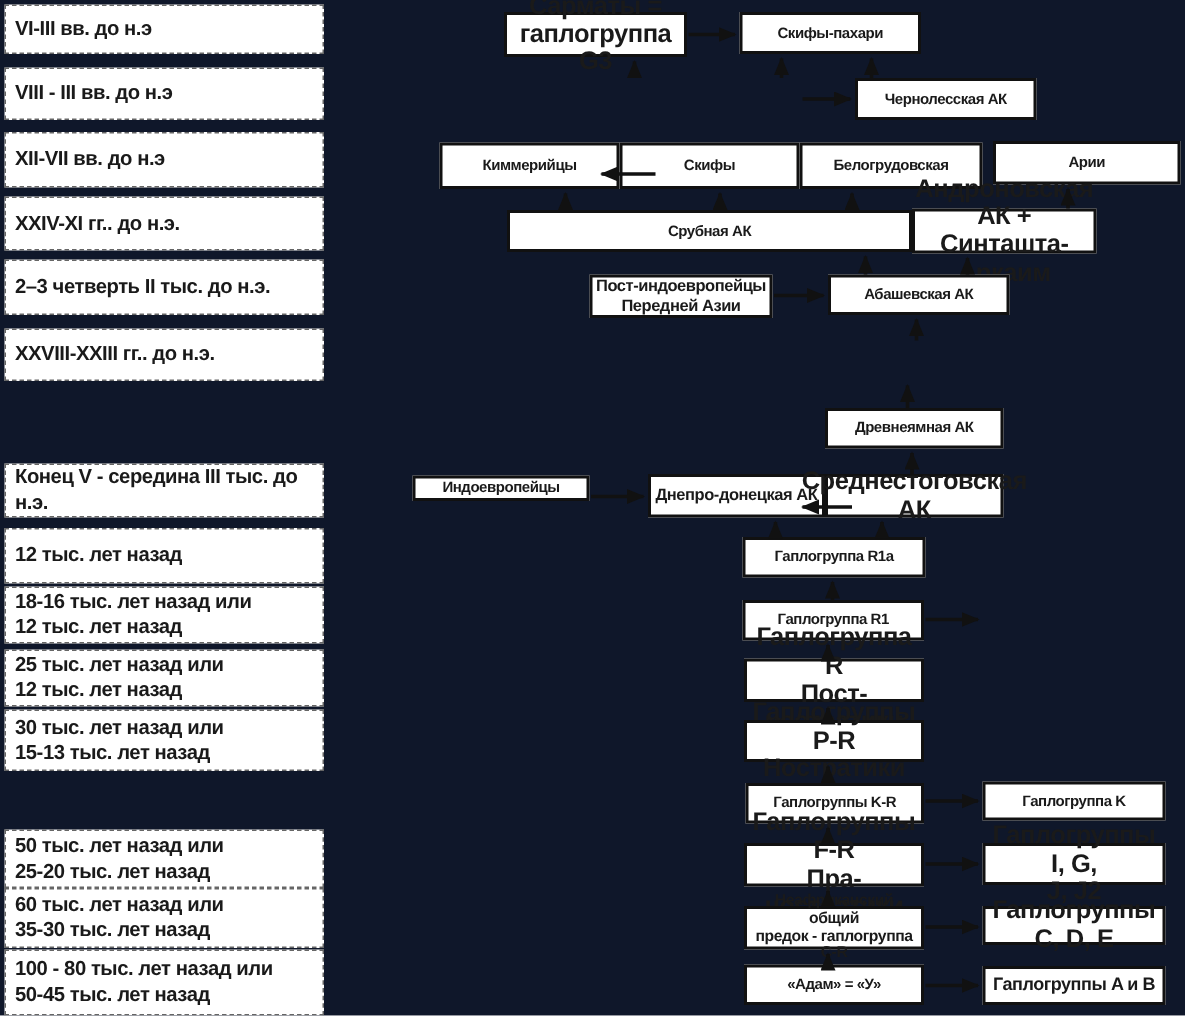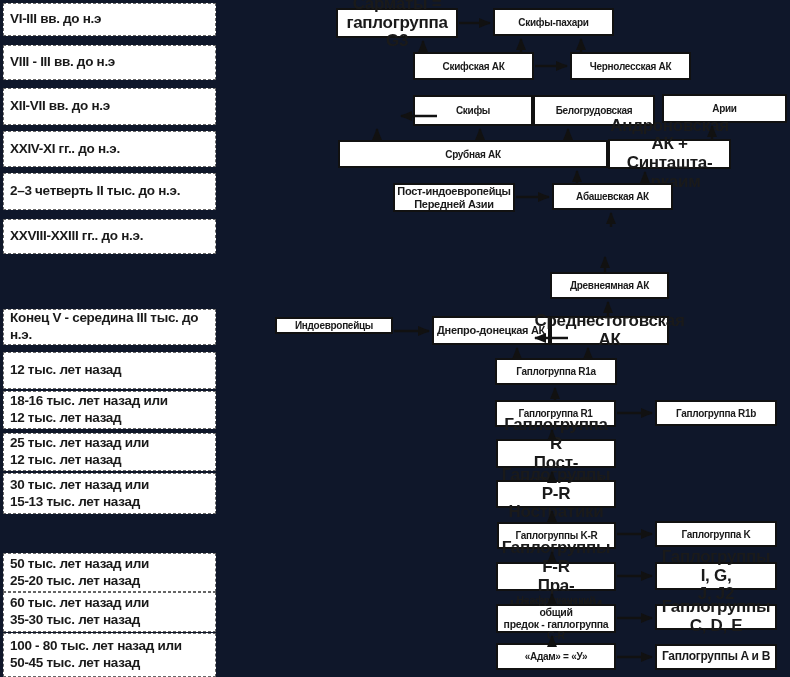--- a/index.html
+++ b/index.html
@@ -48,39 +48,38 @@
   <div class="tl" style="top:553px;height:37px">50 тыс. лет назад или
 25-20 тыс. лет назад</div>
   <div class="tl" style="top:592px;height:38px">60 тыс. лет назад или
 35-30 тыс. лет назад</div>
   <div class="tl" style="top:633px;height:42px">100 - 80 тыс. лет назад или
 50-45 тыс. лет назад</div>
 
   <div class="node fs115" style="left:336px;top:8px;width:122px;height:30px">Сарматы =
 гаплогруппа G3</div>
   <div class="node" style="left:493px;top:8px;width:121px;height:28px">Скифы-пахари</div>
-  <div class="node" style="left:413px;top:52px;width:121px;height:28px">Скифская АК</div>
   <div class="node" style="left:570px;top:52px;width:121px;height:28px">Чернолесская АК</div>
+  <div class="node" style="left:293px;top:95px;width:120px;height:31px">Киммерийцы</div>
   <div class="node" style="left:413px;top:95px;width:120px;height:31px">Скифы</div>
   <div class="node" style="left:533px;top:95px;width:122px;height:31px">Белогрудовская</div>
   <div class="node" style="left:662px;top:94px;width:125px;height:29px">Арии</div>
   <div class="node" style="left:338px;top:140px;width:270px;height:28px">Срубная АК</div>
   <div class="node fs115" style="left:608px;top:139px;width:123px;height:30px">Андроновская АК +
 Синташта-Аркаим</div>
   <div class="node fs11" style="left:393px;top:183px;width:122px;height:29px">Пост-индоевропейцы
 Передней Азии</div>
   <div class="node" style="left:552px;top:183px;width:121px;height:27px">Абашевская АК</div>
   <div class="node" style="left:550px;top:272px;width:119px;height:27px">Древнеямная АК</div>
   <div class="node" style="left:275px;top:317px;width:118px;height:17px">Индоевропейцы</div>
   <div class="node fs11" style="left:432px;top:316px;width:118px;height:29px">Днепро-донецкая АК</div>
   <div class="node fs115" style="left:550px;top:316px;width:119px;height:29px">Среднестоговская
 АК</div>
   <div class="node" style="left:495px;top:358px;width:122px;height:27px">Гаплогруппа R1a</div>
   <div class="node" style="left:495px;top:400px;width:121px;height:27px">Гаплогруппа R1</div>
-  <div class="node" style="left:655px;top:400px;width:122px;height:26px">Гаплогруппа R1b</div>
   <div class="node fs115" style="left:496px;top:439px;width:120px;height:29px">Гаплогруппа R
 Пост-ностратики</div>
   <div class="node fs115" style="left:496px;top:480px;width:120px;height:28px">Гаплогруппы P-R
 Ностратики</div>
   <div class="node" style="left:497px;top:522px;width:119px;height:27px">Гаплогруппы K-R</div>
   <div class="node" style="left:655px;top:521px;width:122px;height:26px">Гаплогруппа K</div>
   <div class="node fs115" style="left:496px;top:562px;width:120px;height:29px">Гаплогруппы F-R
 Пра-ностратики</div>
   <div class="node fs115" style="left:655px;top:562px;width:122px;height:28px">Гаплогруппы I, G,
 J, J2</div>

